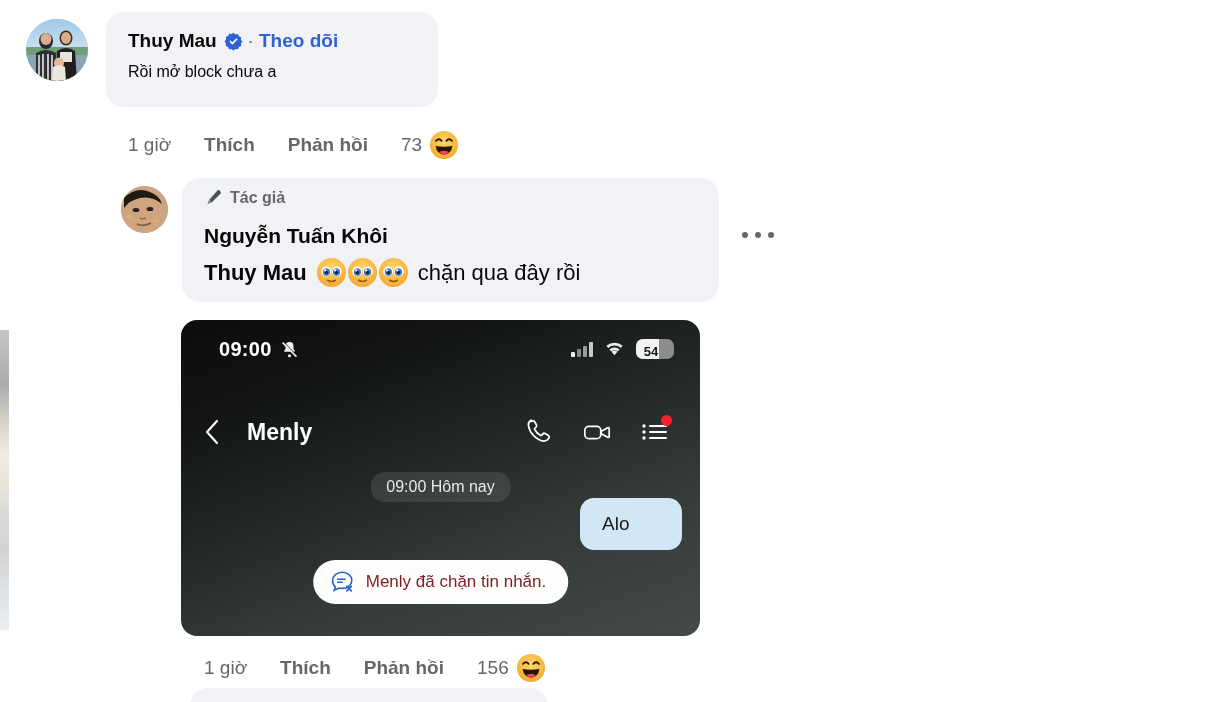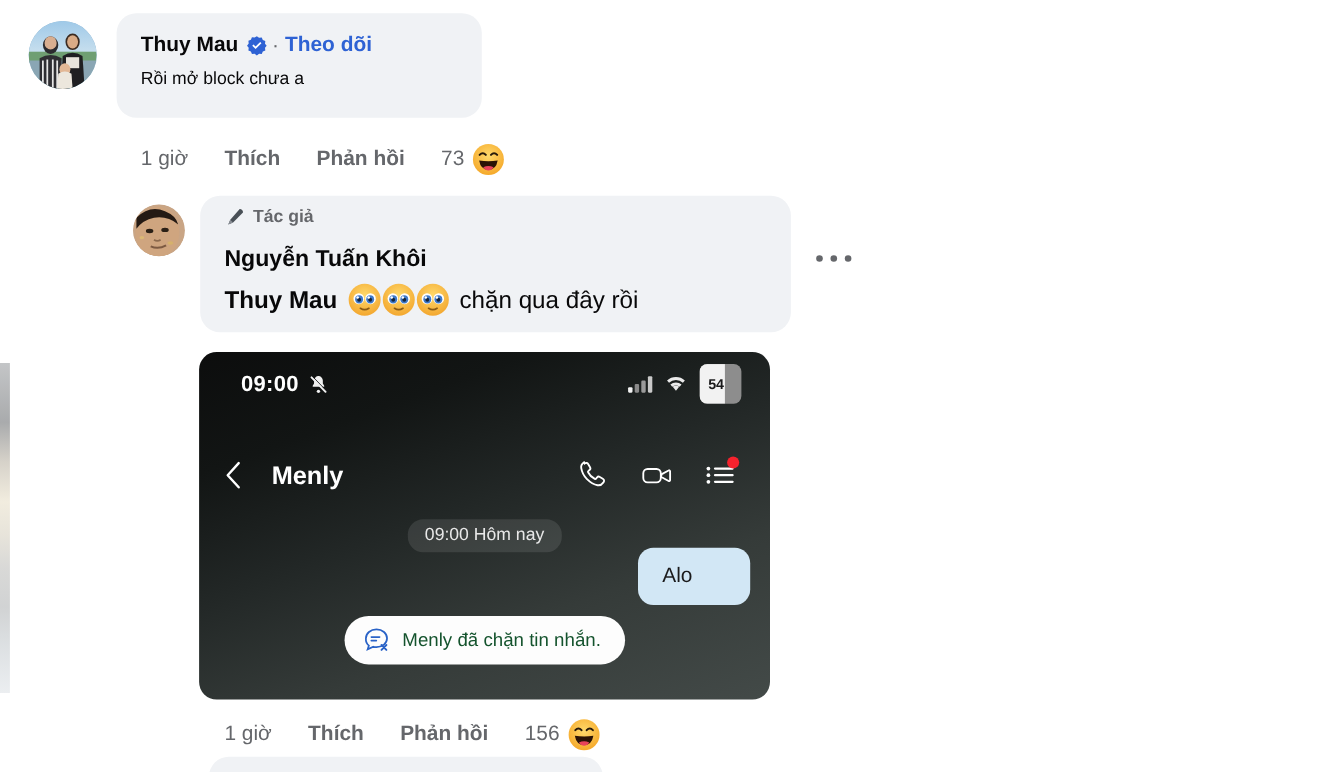--- a/index.html
+++ b/index.html
@@ -116,22 +116,22 @@
   .ps-bell { width: 19px; height: 19px; display: block; }
   .ps-status-right { display: flex; align-items: center; gap: 11px; }
   .ps-signal { display: flex; align-items: flex-end; gap: 2px; height: 15px; }
   .ps-signal i { width: 4px; background: #e6e6e6; display: block; border-radius: 1px; }
   .ps-signal i:nth-child(1){ height:5px; background:#f2f2f2;}
   .ps-signal i:nth-child(2){ height:8px; background:#8a8a8a;}
   .ps-signal i:nth-child(3){ height:11px; background:#9a9a9a;}
   .ps-signal i:nth-child(4){ height:15px; background:#c9c9c9;}
   .ps-wifi { width: 21px; height: 16px; display:block; }
   .ps-battery {
-    position: relative; width: 38px; height: 36px; border-radius: 7px;
-    background: #8d8d8d; display: flex; align-items: center; overflow: hidden;
+    position: relative; width: 38px; height: 20px; border-radius: 7px;
+    background: #8d8d8d; display: flex; align-items: flex-end; overflow: hidden;
   }
   .ps-battery .fill { position:absolute; left:0; top:0; bottom:0; width: 60%; background:#f2f2f2; }
   .ps-battery .lvl {
     position: relative; z-index: 2; width: 100%; text-align: center;
     font-size: 13px; font-weight: bold; color: #19191a; padding-right: 8px;
   }
   .ps-battery:after {
     content:''; position:absolute; right:-4px; top:6px; width:3px; height:8px;
     background:#8d8d8d; border-radius:0 2px 2px 0;
   }
@@ -162,21 +162,21 @@
     background: #d2e7f5; color: #1b1b1c; font-size: 19px;
     padding: 15px 22px; border-radius: 14px; min-width: 102px;
   }
   .ps-blocked {
     position: absolute; left: 50%; transform: translateX(-50%); bottom: 32px;
     background: #fdfdfd; border-radius: 22px;
     display: flex; align-items: center; gap: 11px;
     padding: 9px 22px 9px 16px; white-space: nowrap;
   }
   .ps-blocked-icon { width: 26px; height: 26px; display:block; }
-  .ps-blocked-text { font-size: 17px; color: #14532d; font-weight: 500; }
+  .ps-blocked-text { font-size: 17px; color: #7f1d1d; font-weight: 500; }
 </style>
 </head>
 <body>
 
 <div class="page">
 
   <div class="left-sliver"></div>
 
   <div class="c1-avatar">
     <svg class="avatar-svg" viewBox="0 0 62 62">

